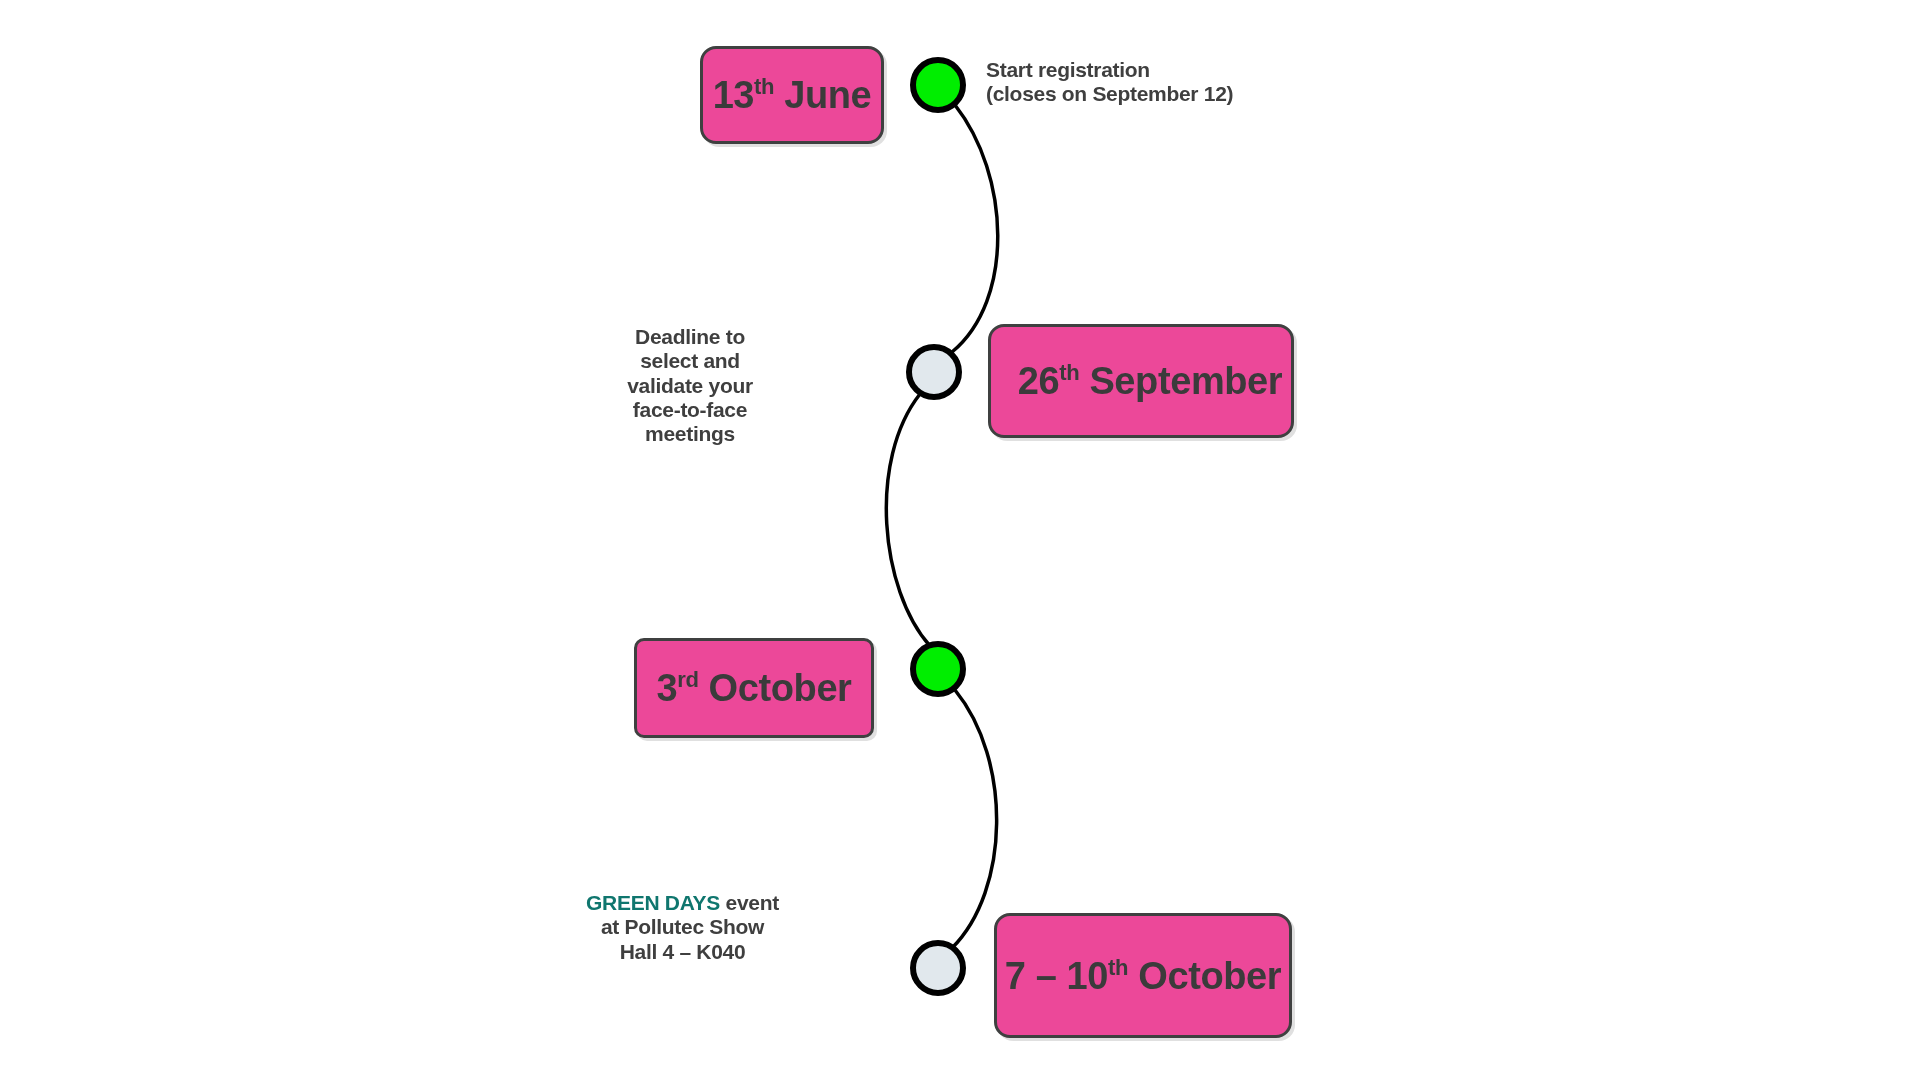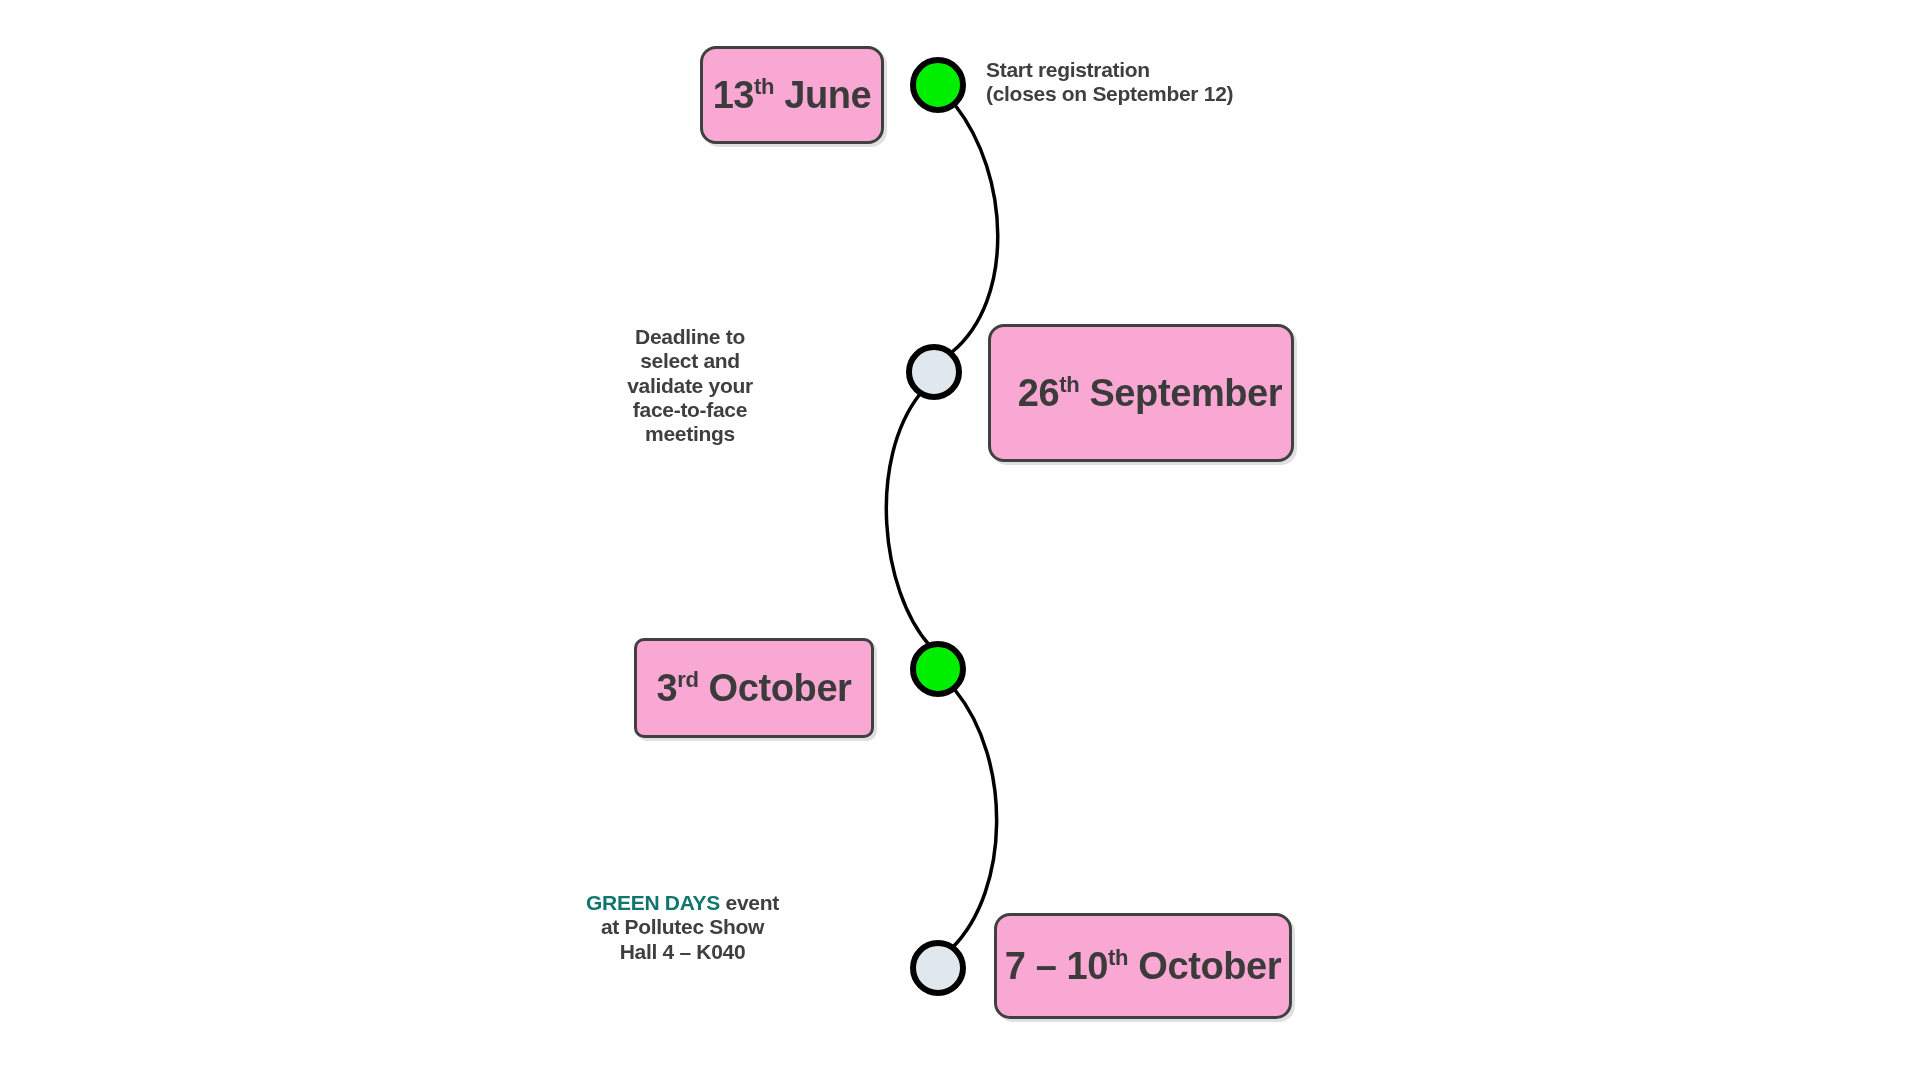--- a/index.html
+++ b/index.html
@@ -41,21 +41,21 @@
     border-radius: 50%;
     border: 6px solid #000000;
   }
   .node.green { background: #00ee00; }
   .node.grey  { background: #e1e8ed; }
 
   
   .pill {
     position: absolute;
     box-sizing: border-box;
-    background: #f9a8d4;
+    background: #ec4899;
     border: 3px solid #3f4040;
     border-radius: 16px;
     display: flex;
     align-items: center;
     justify-content: center;
     box-shadow: 3px 3px 0 rgba(0,0,0,0.12);
   }
   .pill .pill-text {
     color: #3b3b3b;
     font-weight: 700;
@@ -101,21 +101,21 @@
     <span class="pill-text">
       <span>13</span><sup>th</sup>&nbsp;<span>June</span>
     </span>
   </div>
 
   <div class="label right" style="left:986px; top:58px; width:520px;">Start registration
 (closes on September 12)</div>
 
   <div class="node grey" style="left:906px; top:344px; width:56px; height:56px;"></div>
 
-  <div class="pill" style="left:988px; top:324px; width:306px; height:138px;padding-left:18px;">
+  <div class="pill" style="left:988px; top:324px; width:306px; height:114px;padding-left:18px;">
     <span class="pill-text">
       <span>26</span><sup>th</sup>&nbsp;<span>September</span>
     </span>
   </div>
 
   <div class="label left" style="left:520px; top:325px; width:340px;">Deadline to
 select and
 validate your
 face-to-face
 meetings</div>
@@ -124,21 +124,21 @@
 
   <div class="pill" style="left:634px; top:638px; width:240px; height:100px;border-radius:10px;">
     <span class="pill-text">
       <span>3</span><sup>rd</sup>&nbsp;<span>October</span>
     </span>
   </div>
 
 
   <div class="node grey" style="left:910px; top:940px; width:56px; height:56px;"></div>
 
-  <div class="pill" style="left:994px; top:913px; width:298px; height:106px;">
+  <div class="pill" style="left:994px; top:913px; width:298px; height:125px;">
     <span class="pill-text">
       <span>7 – 10</span><sup>th</sup>&nbsp;<span>October</span>
     </span>
   </div>
 
   <div class="label left" style="left:480px; top:891px; width:405px;"><span class="hl">GREEN DAYS</span><span> event
 at Pollutec Show
 Hall 4 – K040</span></div>
 
 </div>

